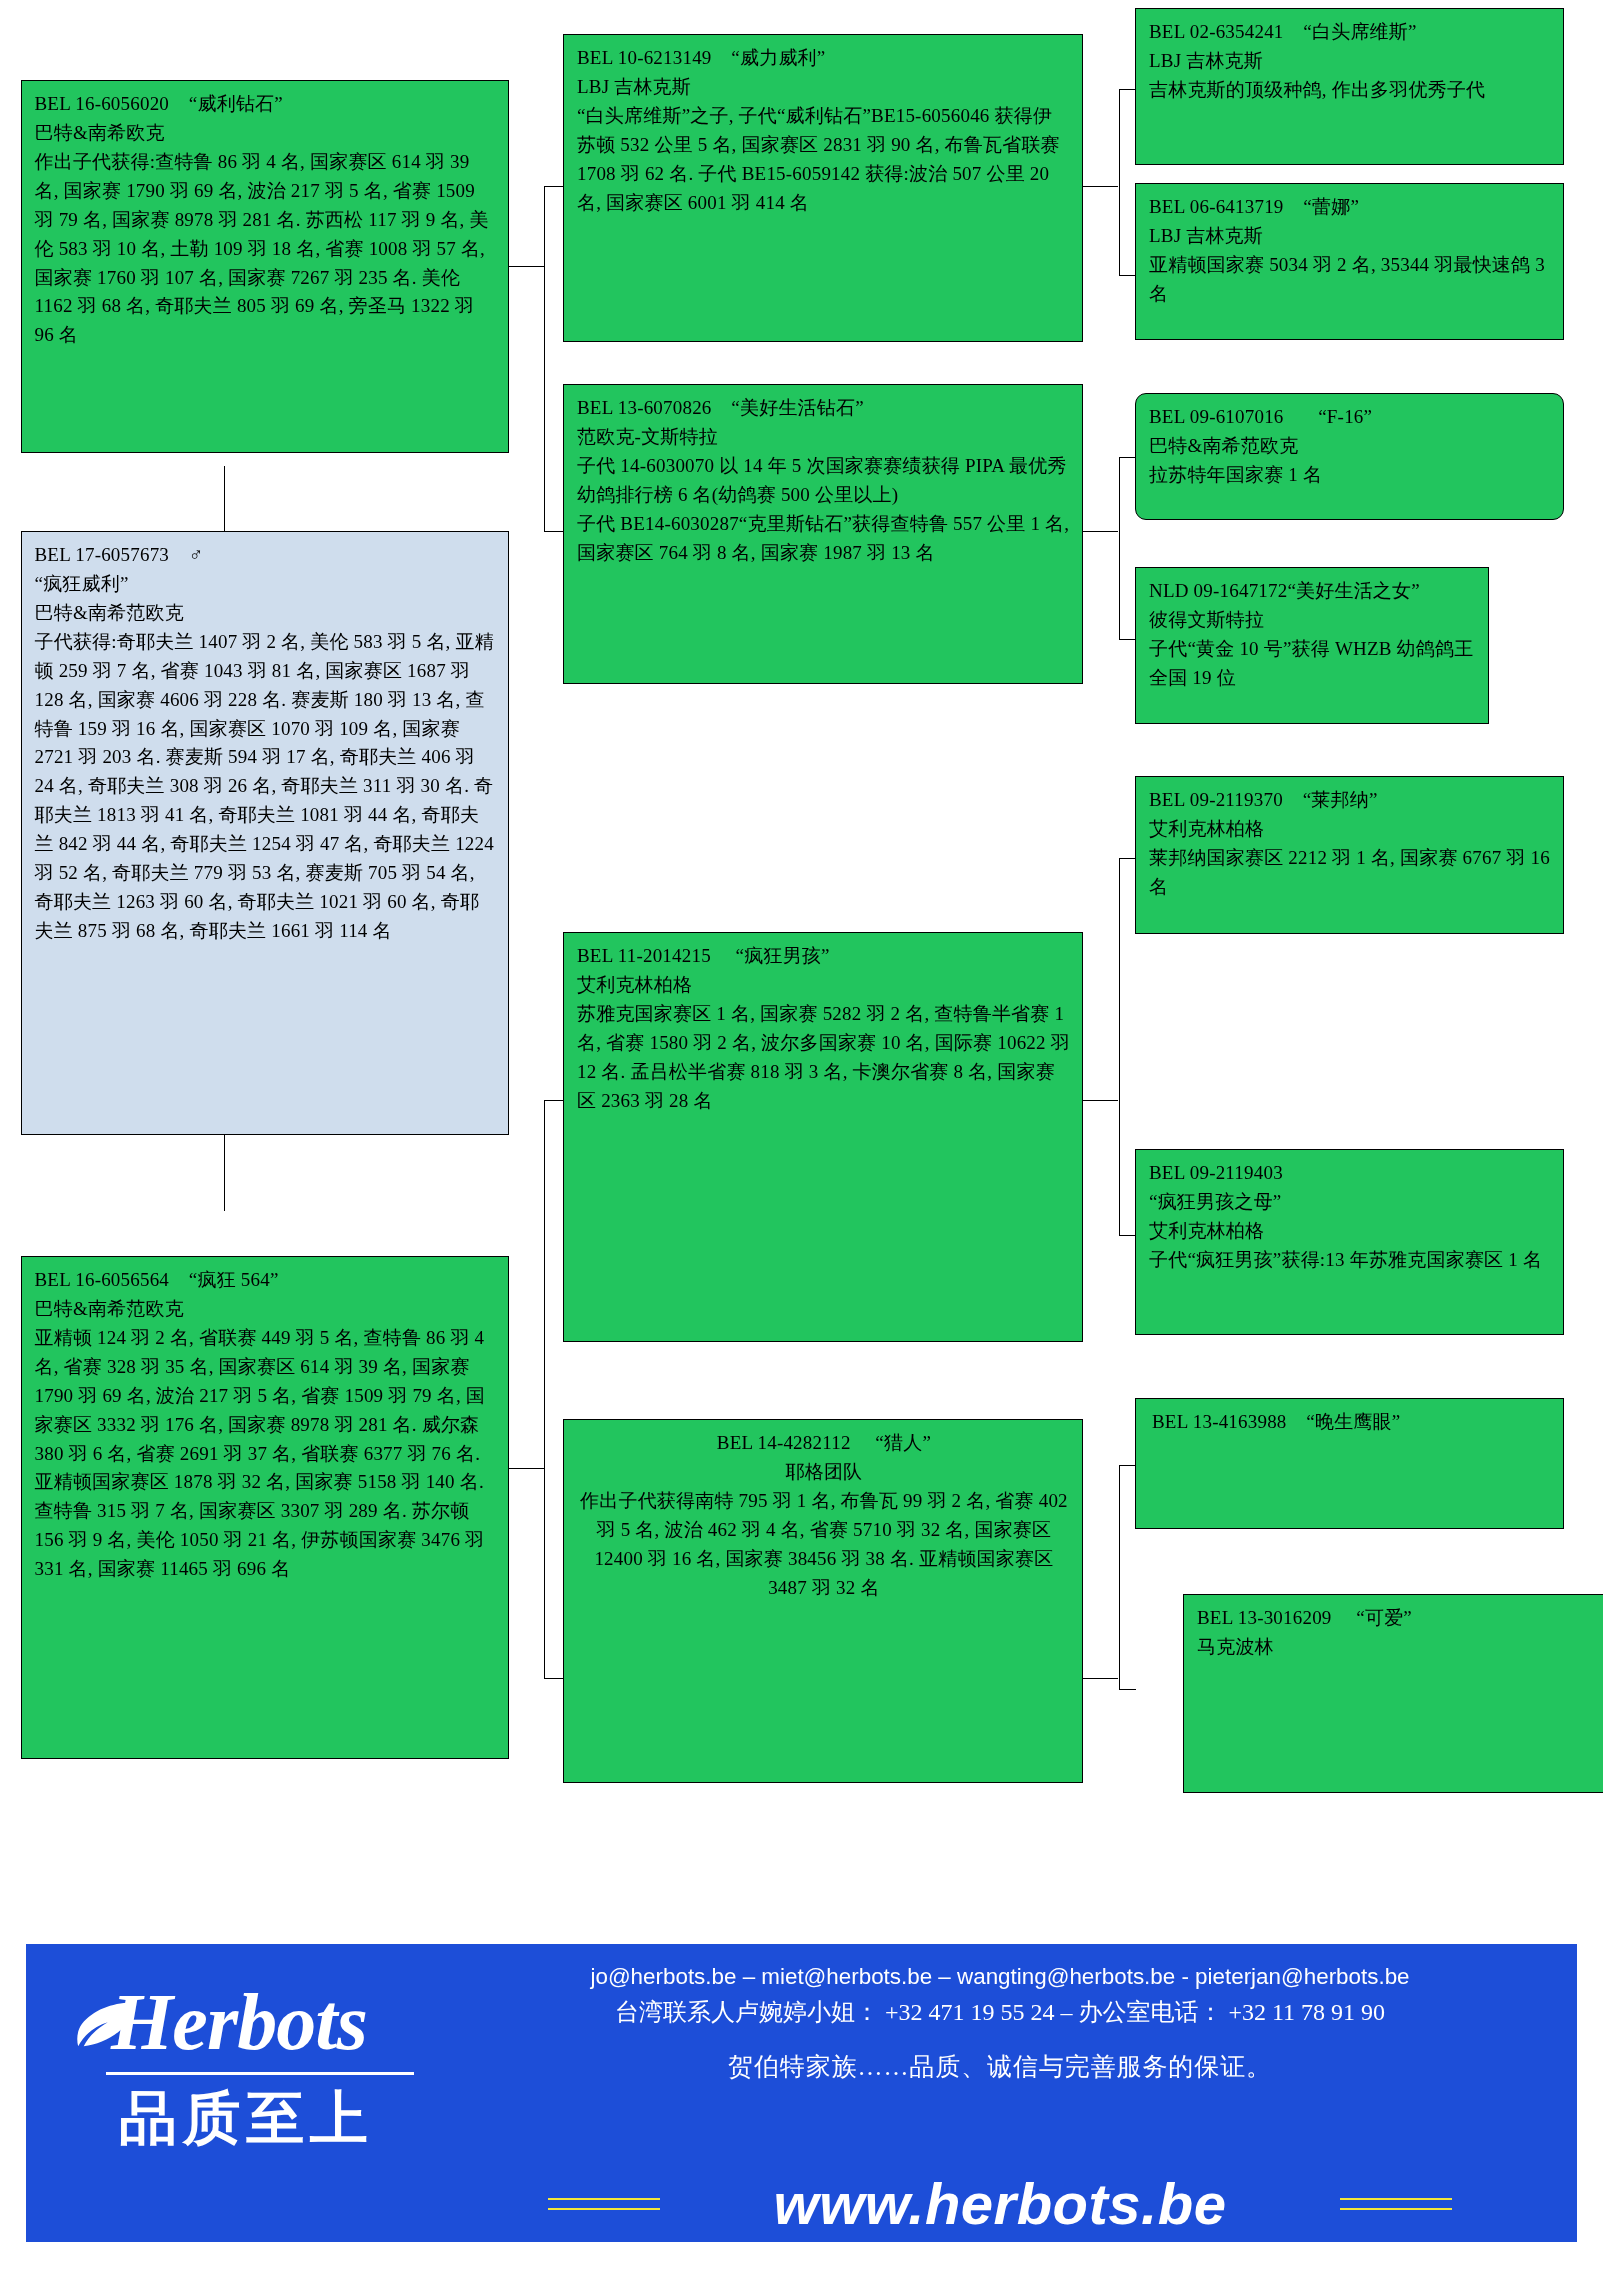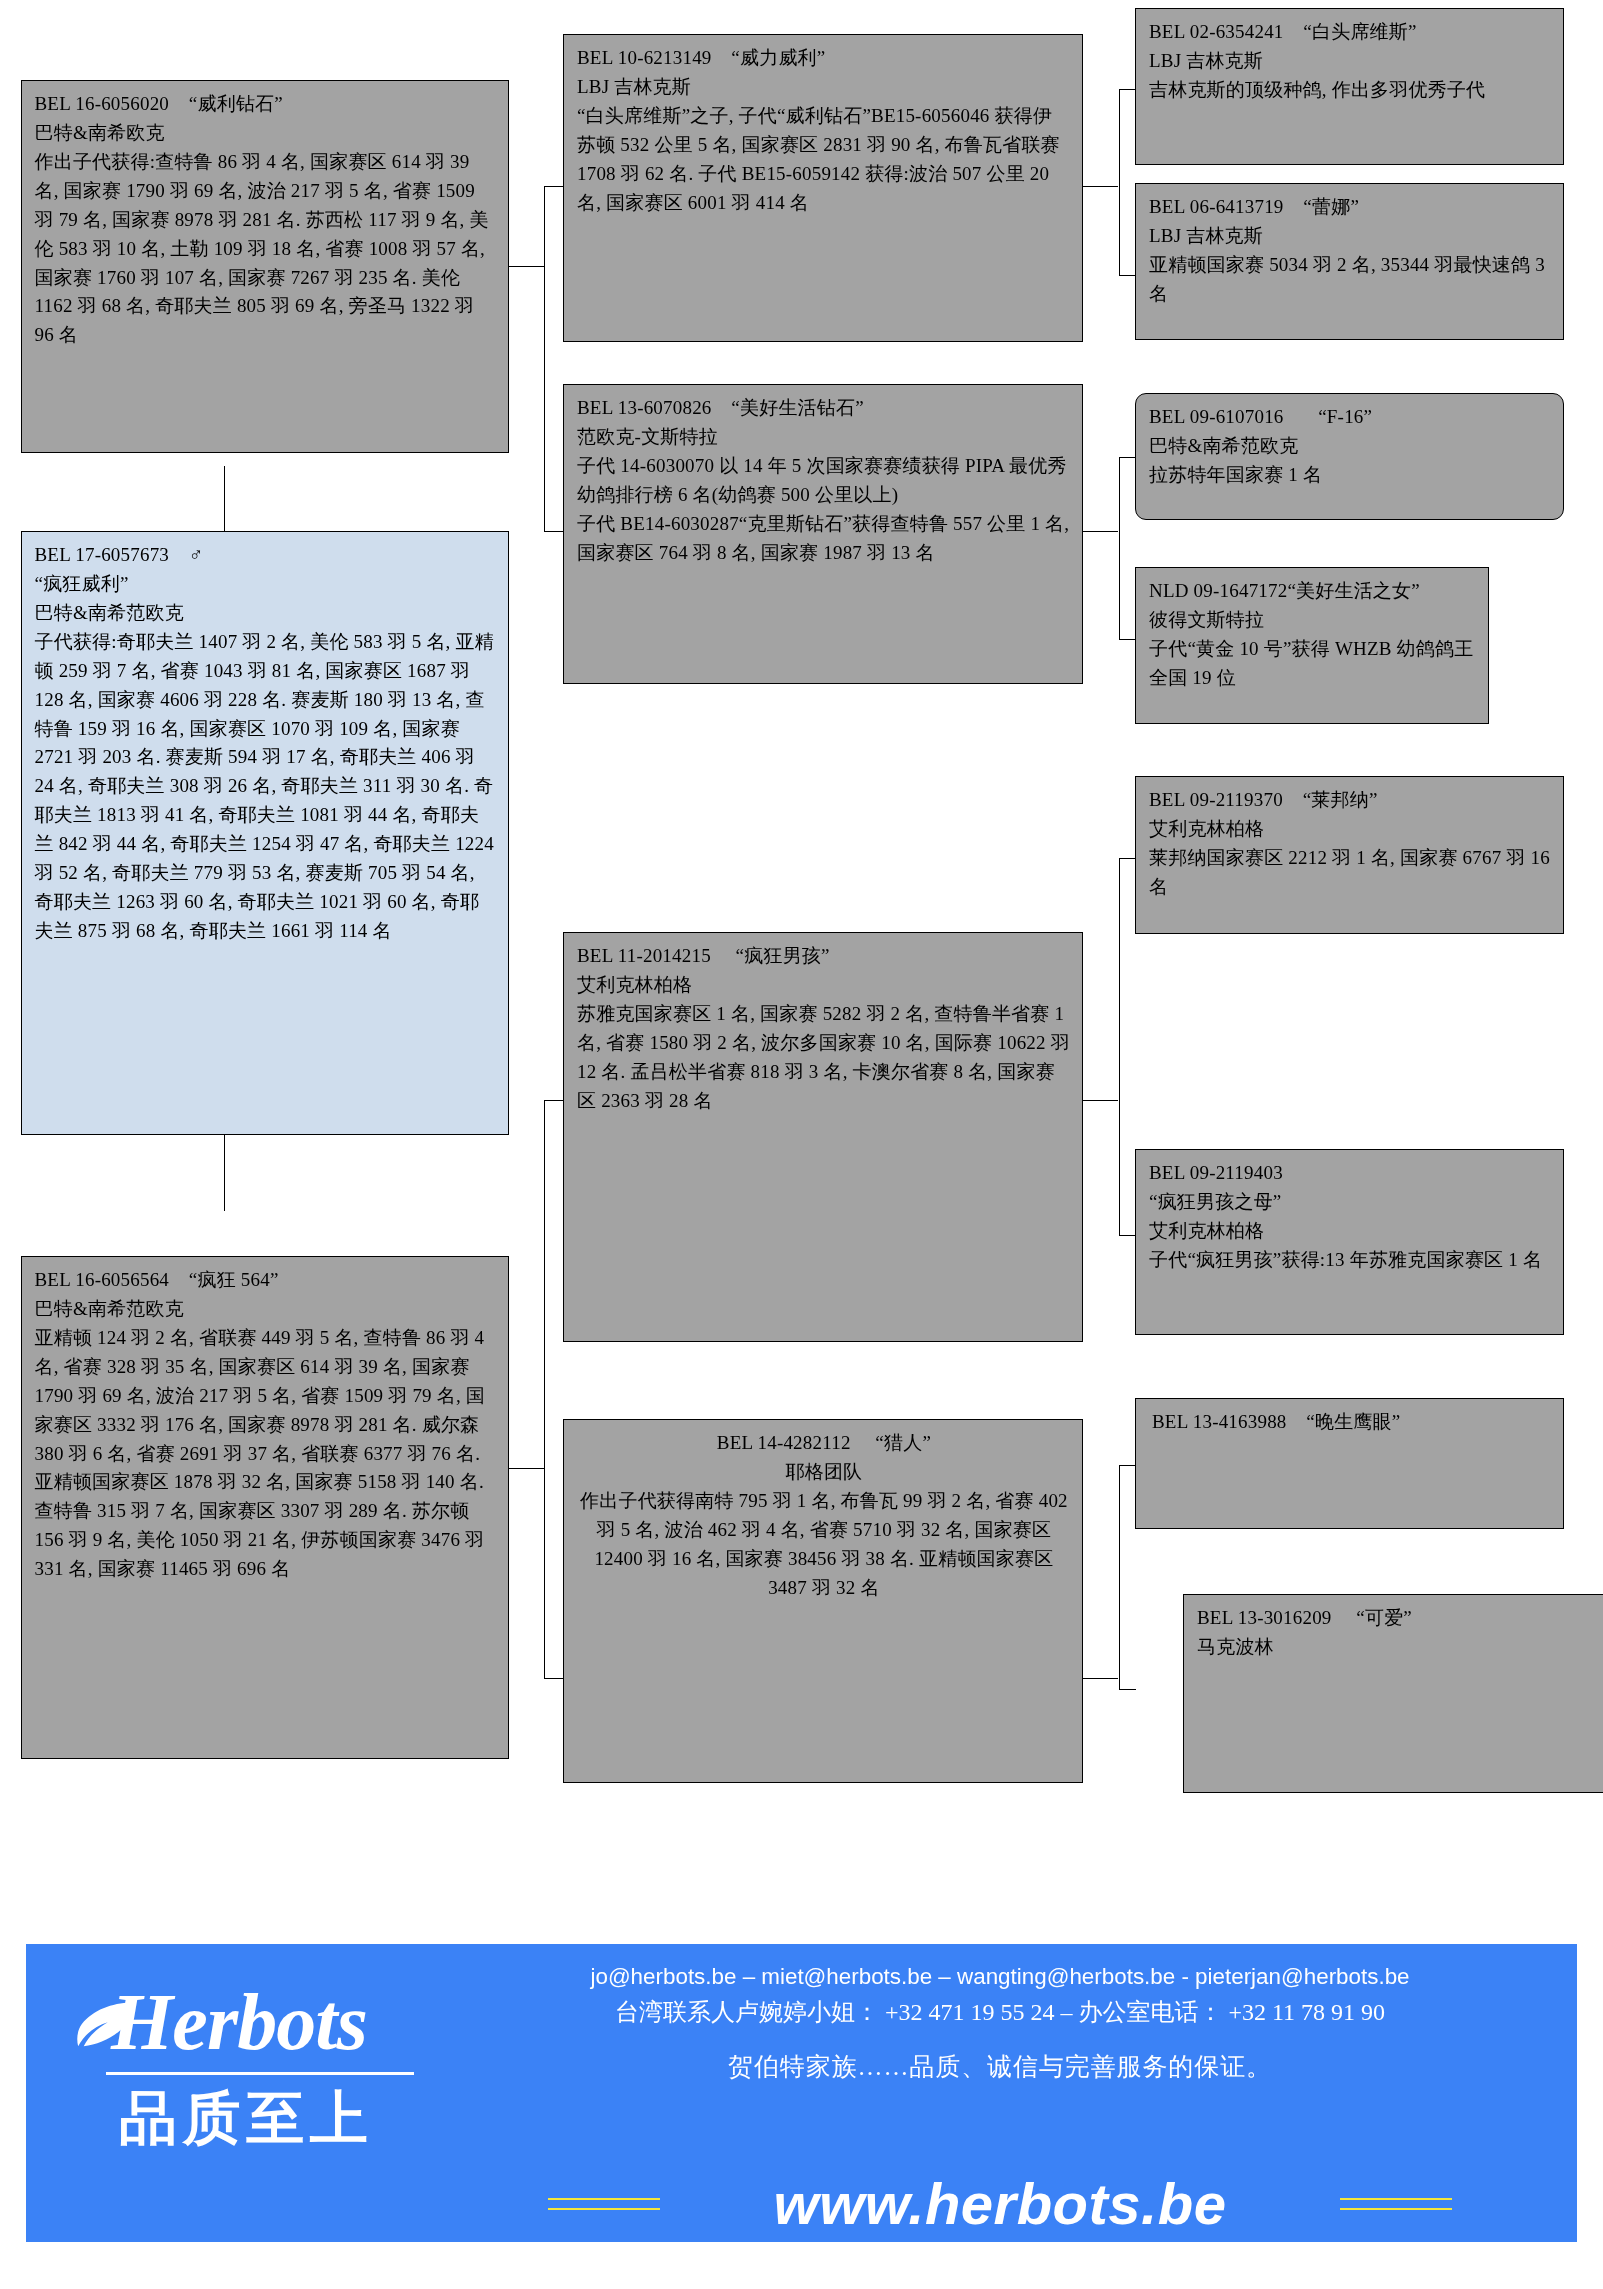--- a/index.html
+++ b/index.html
@@ -18,21 +18,21 @@
   .sheet {
     position: absolute;
     left: 0; top: 0;
     width: 1603px;
     height: 2290px;
   }
   .box {
     position: absolute;
     box-sizing: border-box;
     border: 1.4px solid #000000;
-    background: #a3a3a3;
+    background: #22c55e;
     padding: 9.3px 11.2px 9.3px 13px;
     font-size: 19px;
     line-height: 1.52;
     letter-spacing: 0.2px;
     white-space: pre-wrap;
     overflow: hidden;
   }
   .box.hl {
     background: #cfdded;
   }
@@ -43,21 +43,21 @@
   .h { height: 1.4px; }
   .v { width: 1.4px; }
 
   
   .banner {
     position: absolute;
     left: 26px;
     top: 1944px;
     width: 1551px;
     height: 298px;
-    background: #3b82f6;
+    background: #1d4ed8;
     overflow: hidden;
   }
   .banner-logo {
     position: absolute;
     left: 37px;
     top: 24px;
     width: 392px;
     color: #ffffff;
   }
   .feather {

